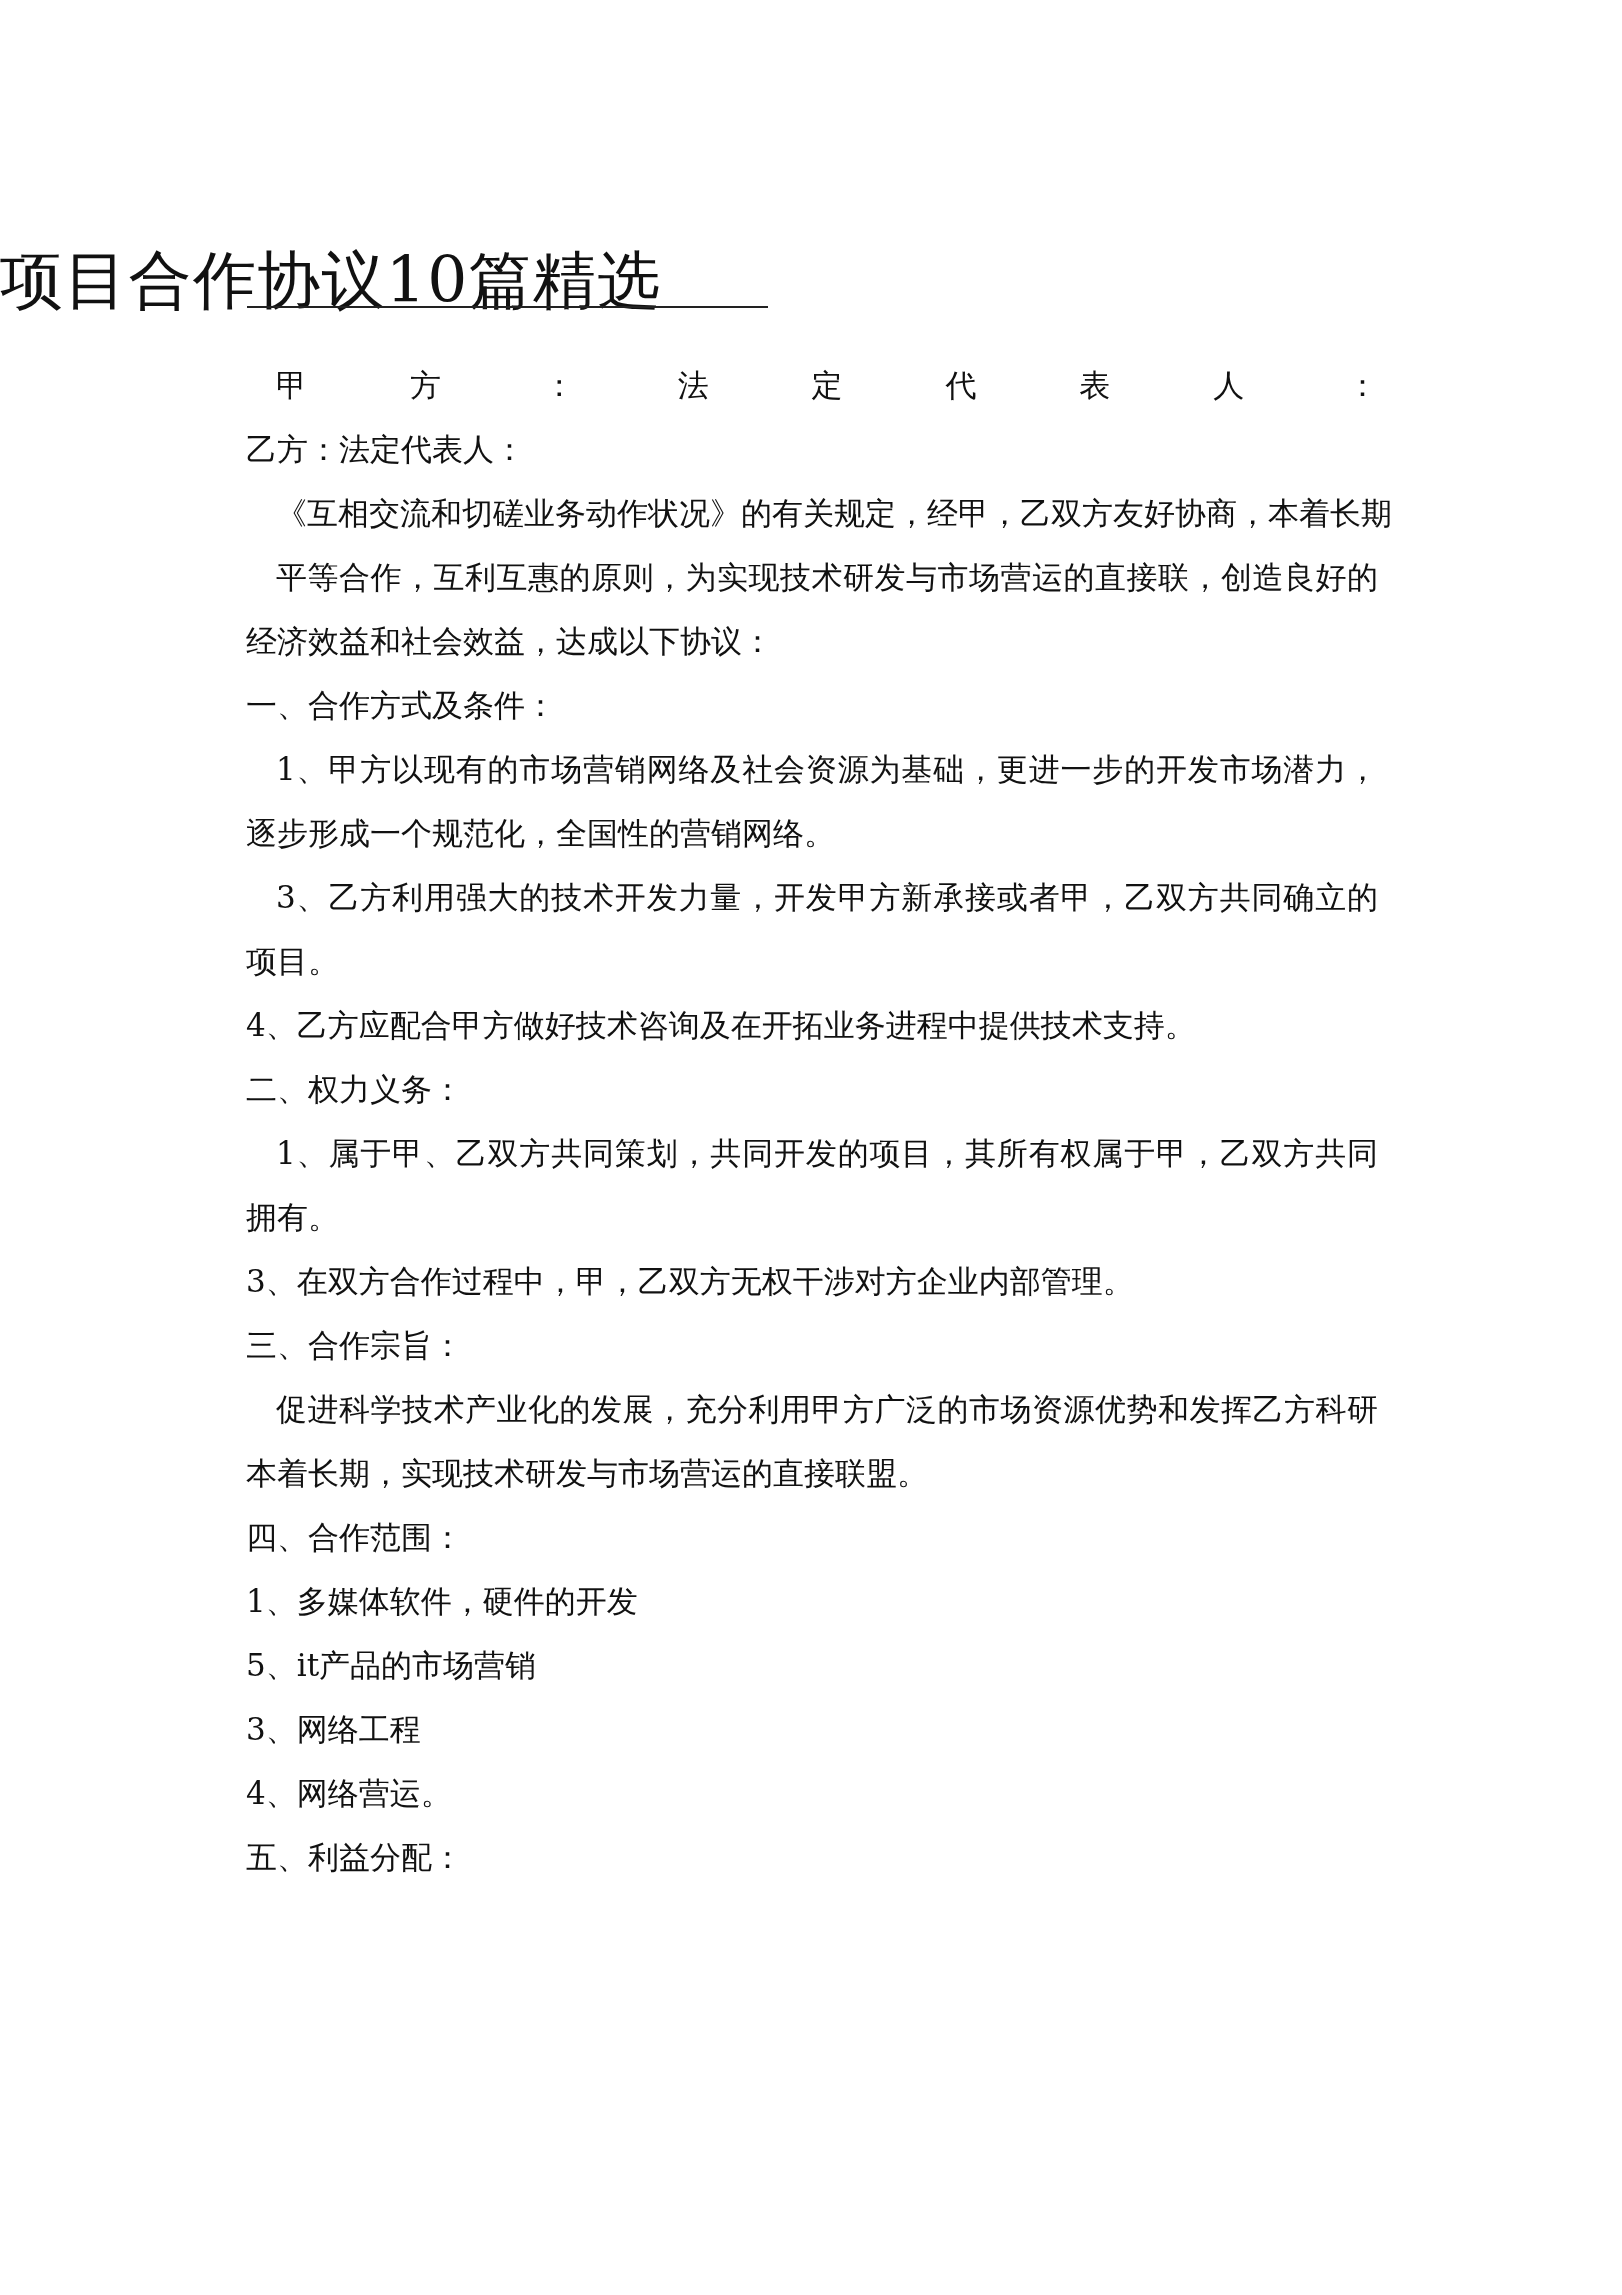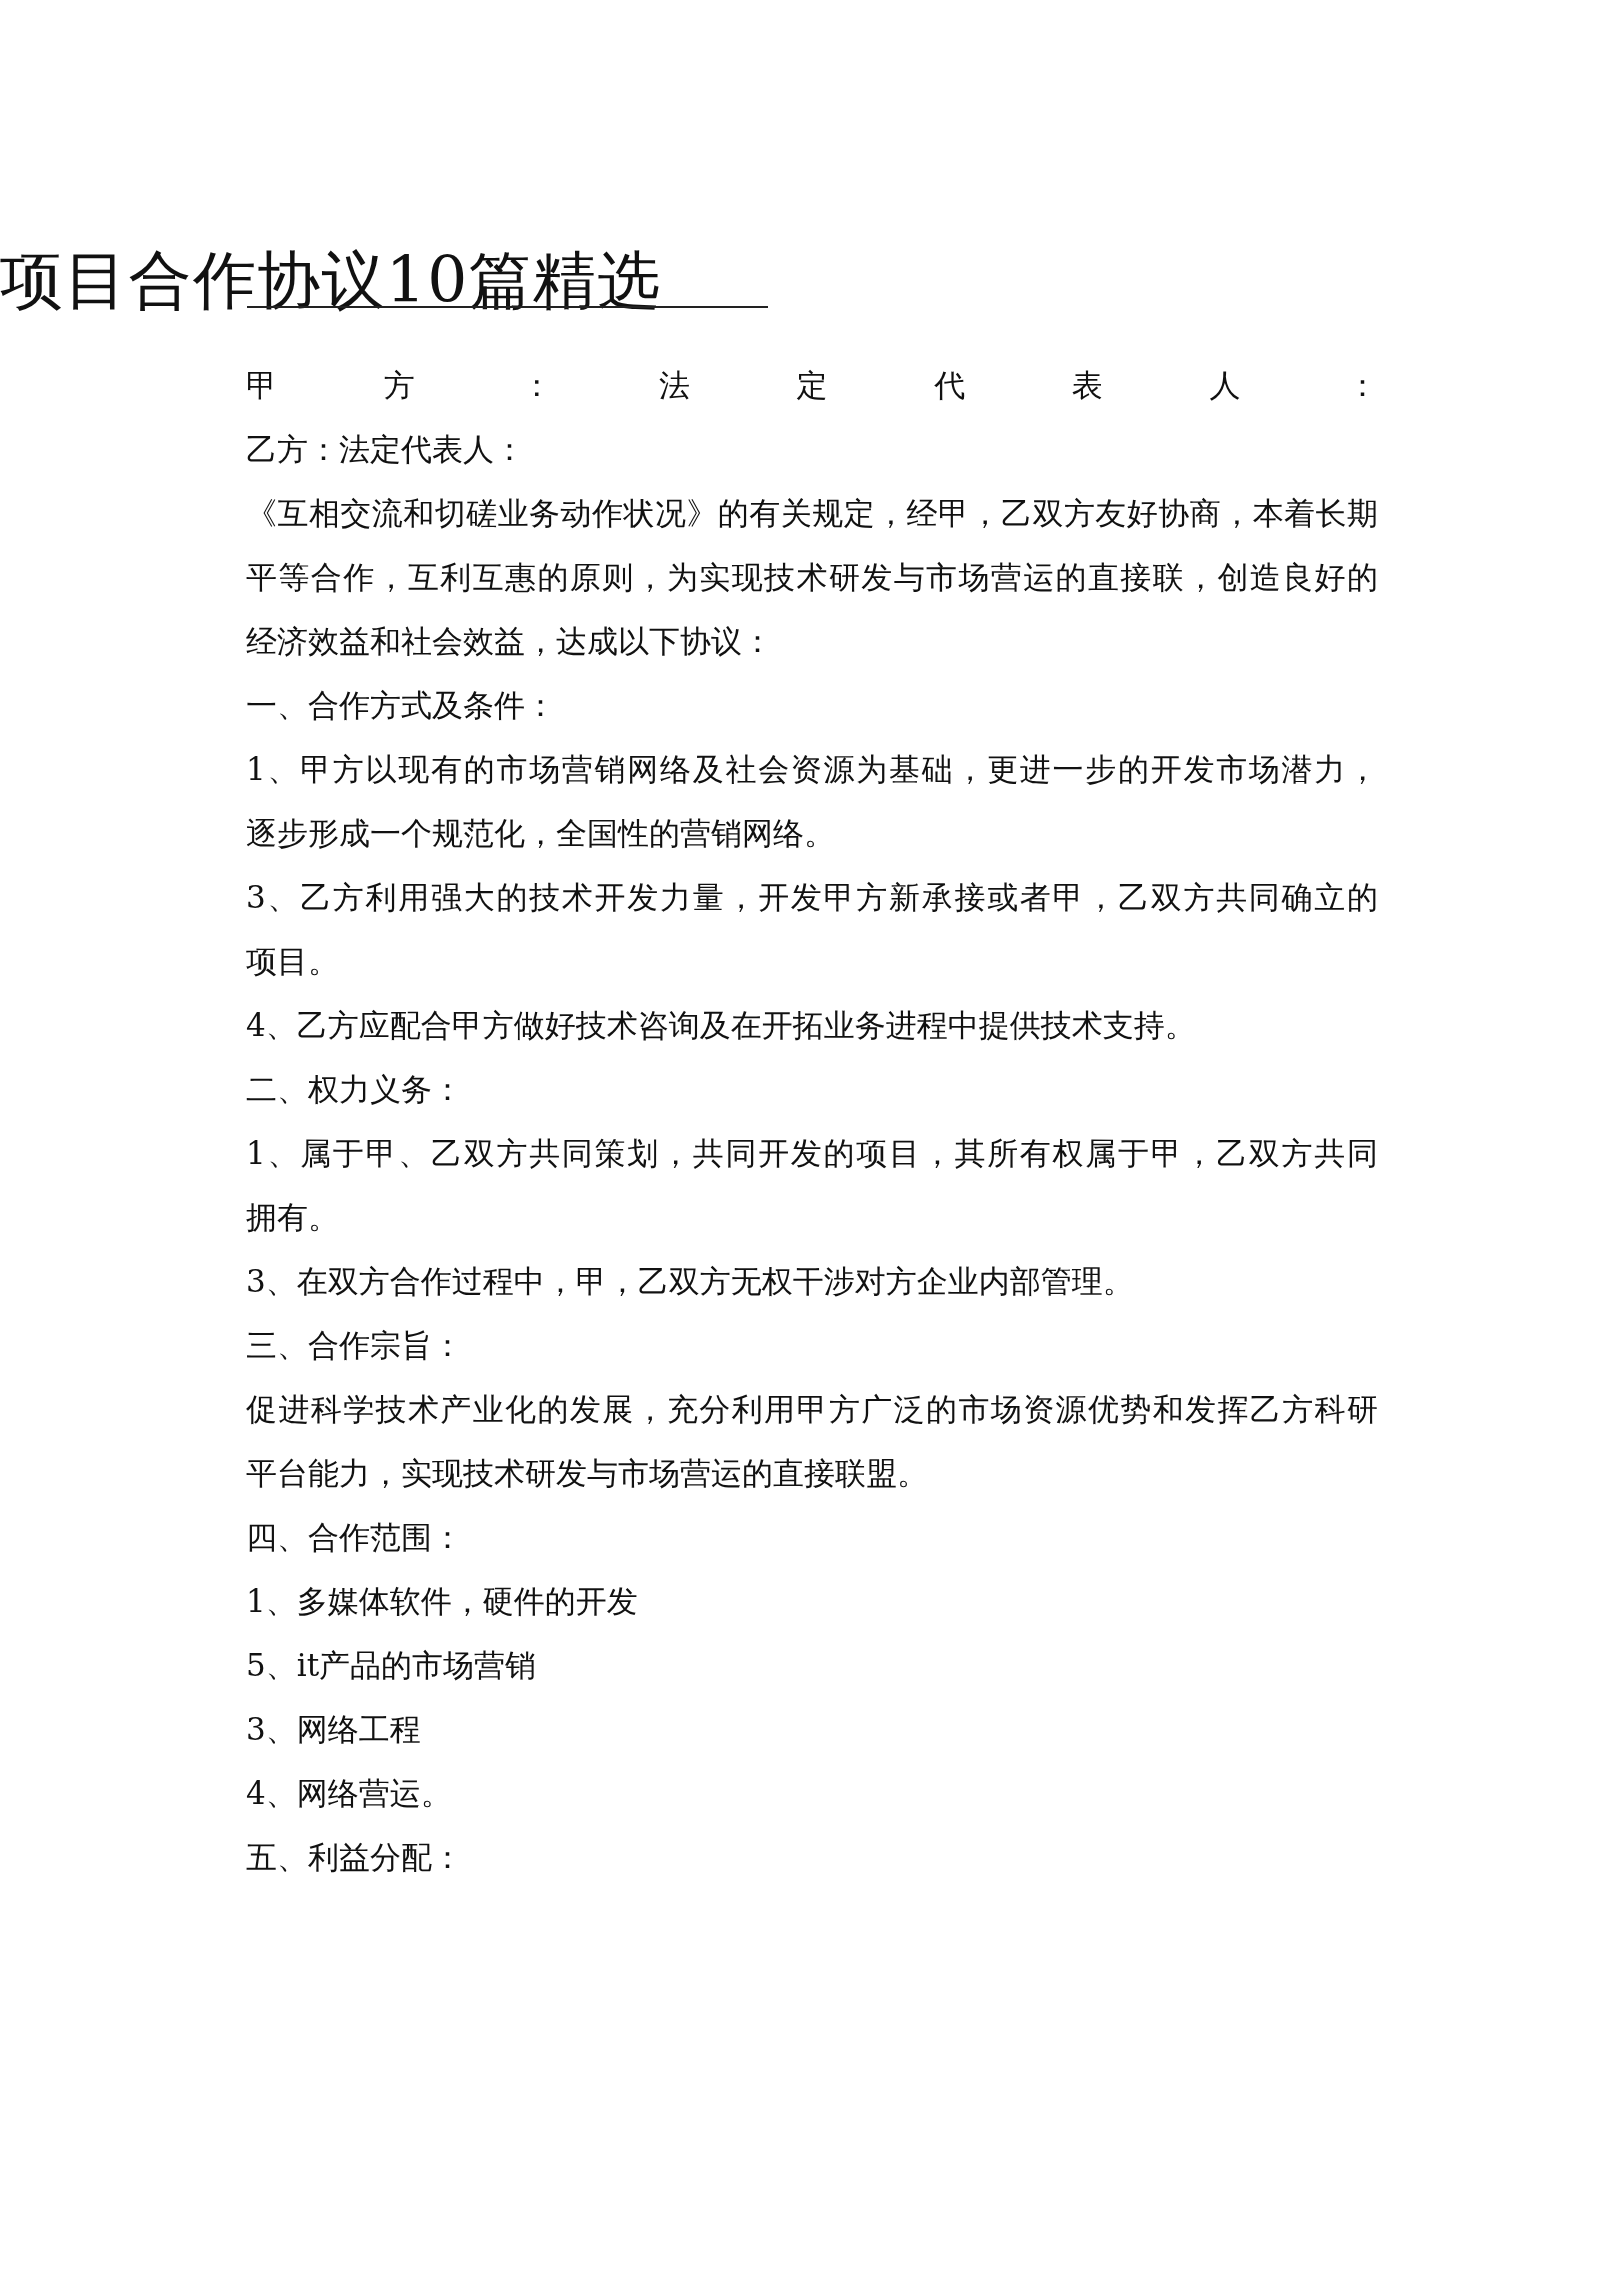--- a/index.html
+++ b/index.html
@@ -5,21 +5,21 @@
   html, body { margin: 0; padding: 0; background: #ffffff; }
   body { width: 1623px; height: 2295px; position: relative; overflow: hidden;
          font-family: "DejaVu Serif", "Liberation Serif", serif; color: #111111; }
   .title { position: absolute; left: 0; width: 1623px; top: 196px; 
            font-size: 63px; line-height: 85px; font-weight: normal; letter-spacing: 1.3px; }
   .rule { position: absolute; left: 247px; top: 306px; width: 521px; height: 0;
           border-top: 2px solid #222; }
   .body { position: absolute; left: 246px; top: 353px; width: 1132px; }
   .line { font-size: 31px; line-height: 64px; height: 64px; white-space: nowrap;
           text-align: justify; text-align-last: left; }
-  .line.full { text-align-last: justify; }
+  .line.full { text-align-last: justify; margin-left: 30px; }
 </style>
 </head>
 <body>
 
 <div>
   <h1 class="title">项目合作协议10篇精选</h1>
   <div class="rule"></div>
 
   <div class="body">
     <div class="line full">甲方：法定代表人：</div>
@@ -32,21 +32,21 @@
     <div class="line">逐步形成一个规范化，全国性的营销网络。</div>
     <div class="line full">3、乙方利用强大的技术开发力量，开发甲方新承接或者甲，乙双方共同确立的</div>
     <div class="line">项目。</div>
     <div class="line">4、乙方应配合甲方做好技术咨询及在开拓业务进程中提供技术支持。</div>
     <div class="line">二、权力义务：</div>
     <div class="line full">1、属于甲、乙双方共同策划，共同开发的项目，其所有权属于甲，乙双方共同</div>
     <div class="line">拥有。</div>
     <div class="line">3、在双方合作过程中，甲，乙双方无权干涉对方企业内部管理。</div>
     <div class="line">三、合作宗旨：</div>
     <div class="line full">促进科学技术产业化的发展，充分利用甲方广泛的市场资源优势和发挥乙方科研</div>
-    <div class="line">平台能力，实现技术研发与市场营运的直接联盟。</div>
+    <div class="line">本着长期，实现技术研发与市场营运的直接联盟。</div>
     <div class="line">四、合作范围：</div>
     <div class="line">1、多媒体软件，硬件的开发</div>
     <div class="line">5、it产品的市场营销</div>
     <div class="line">3、网络工程</div>
     <div class="line">4、网络营运。</div>
     <div class="line">五、利益分配：</div>
   </div>
 </div>
 
 

